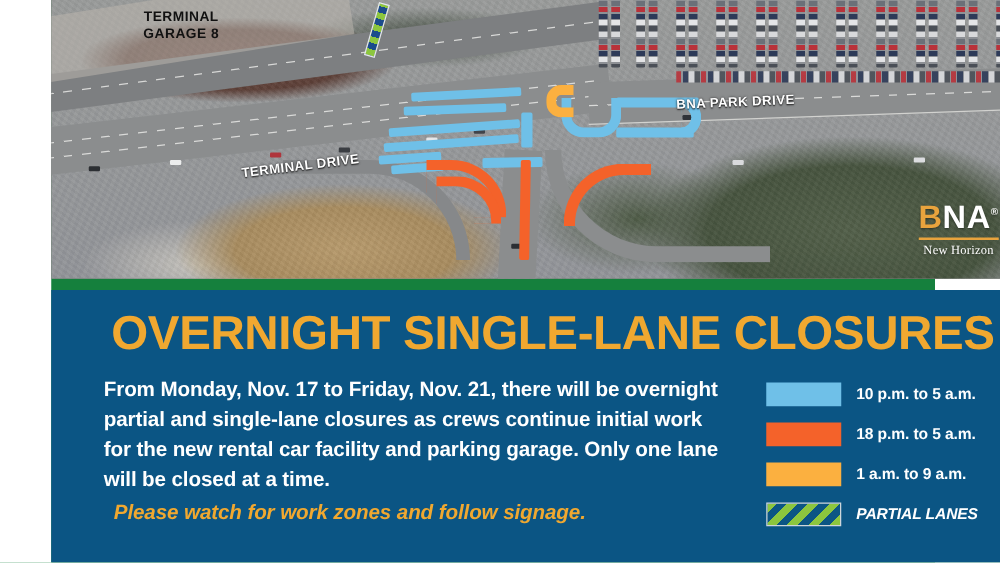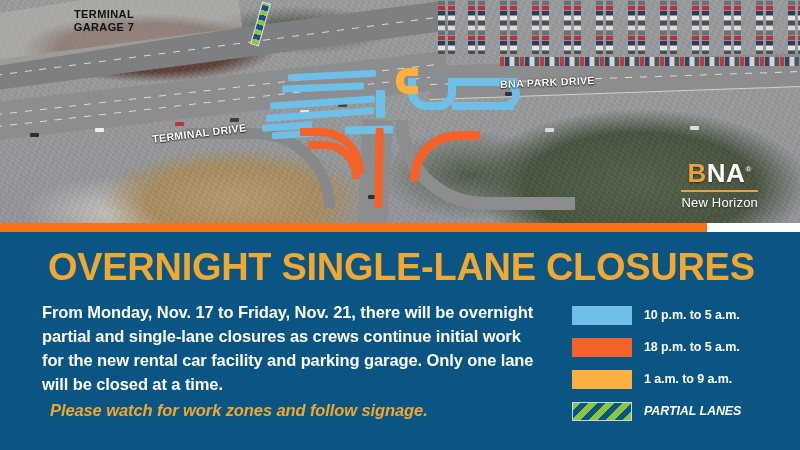--- a/index.html
+++ b/index.html
@@ -3,21 +3,21 @@
 <meta charset="utf-8">
 <title>BNA Overnight Single-Lane Closures</title>
 <style>
   * { box-sizing: border-box; margin: 0; padding: 0; }
   html, body {
     width: 800px; height: 450px;
     overflow: hidden;
     background: #ffffff;
     font-family: "Liberation Sans", sans-serif;
   }
-  #root { position: relative; width: 707px; height: 450px; background: #f97316; }
+  #root { position: relative; width: 707px; height: 450px; background: #15803d; margin-left: 41px; }
 
   
   .map {
     position: absolute; left: 0; top: 0; width: 800px; height: 223px;
     overflow: hidden; background: #7b7d78;
   }
   .map-base {
     position: absolute; inset: 0;
     background:
       
@@ -81,22 +81,23 @@
   .logo { position: absolute; right: 42px; top: 160px; text-align: center; }
   .logo-word {
     font-size: 26px; font-weight: bold; letter-spacing: .5px;
     color: #fff; line-height: 1;
     text-shadow: 0 1px 2px rgba(0,0,0,.45);
   }
   .logo-word .b { color: #E8A33D; }
   .logo-word .tm { font-size: 8px; vertical-align: super; }
   .logo-rule { height: 1.5px; background: #E8A33D; margin: 4px 0 3px; }
   .logo-sub {
-    font-size: 13px; color: #fff; letter-spacing: .2px;
+    font-size: 10px; color: #fff; letter-spacing: .2px;
     text-shadow: 0 1px 2px rgba(0,0,0,.45);
+    font-family: Liberation Serif, serif;
   }
 
   
   .panel {
     position: absolute; left: 0; top: 232px; width: 800px; height: 218px;
     background: #0B5584;
   }
   .title {
     position: absolute; left: 48px; top: 16px;
     font-size: 38px; font-weight: bold; letter-spacing: -.3px;
@@ -219,21 +220,21 @@
     <div class="ov" style="left:300px; top:128px; width:64px; height:46px; border:8px solid #F4622A; border-left:none; border-bottom:none; border-radius:0 44px 0 0;"></div>
     <div class="ov" style="left:308px; top:141px; width:52px; height:38px; border:8px solid #F4622A; border-left:none; border-bottom:none; border-radius:0 36px 0 0;"></div>
     <div class="ov" style="left:410px; top:131px; width:70px; height:50px; border:9px solid #F4622A; border-right:none; border-bottom:none; border-radius:48px 0 0 0;"></div>
 
     <div class="ov" style="left:256px; top:2px; width:9px; height:44px; transform:rotate(16deg);
                 background-image:repeating-linear-gradient(0deg,#8CC63E 0 5px,#1C4C8C 5px 10px);
                 border:1px solid #e3e7ea;"></div>
 
     <div class="maplabel black" style="left:52px; top:8px; width:104px;">
       <div>TERMINAL</div>
-      <div>GARAGE 7</div>
+      <div>GARAGE 8</div>
     </div>
     <div class="maplabel white" style="left:152px; top:127px; transform:rotate(-7deg);">TERMINAL DRIVE</div>
     <div class="maplabel white" style="left:500px; top:76px; transform:rotate(-2.5deg);">BNA PARK DRIVE</div>
 
     <div class="logo">
       <div class="logo-word">
         <span class="b">B</span><span>NA</span><span class="tm">®</span>
       </div>
       <div class="logo-rule"></div>
       <div class="logo-sub">New Horizon</div>

